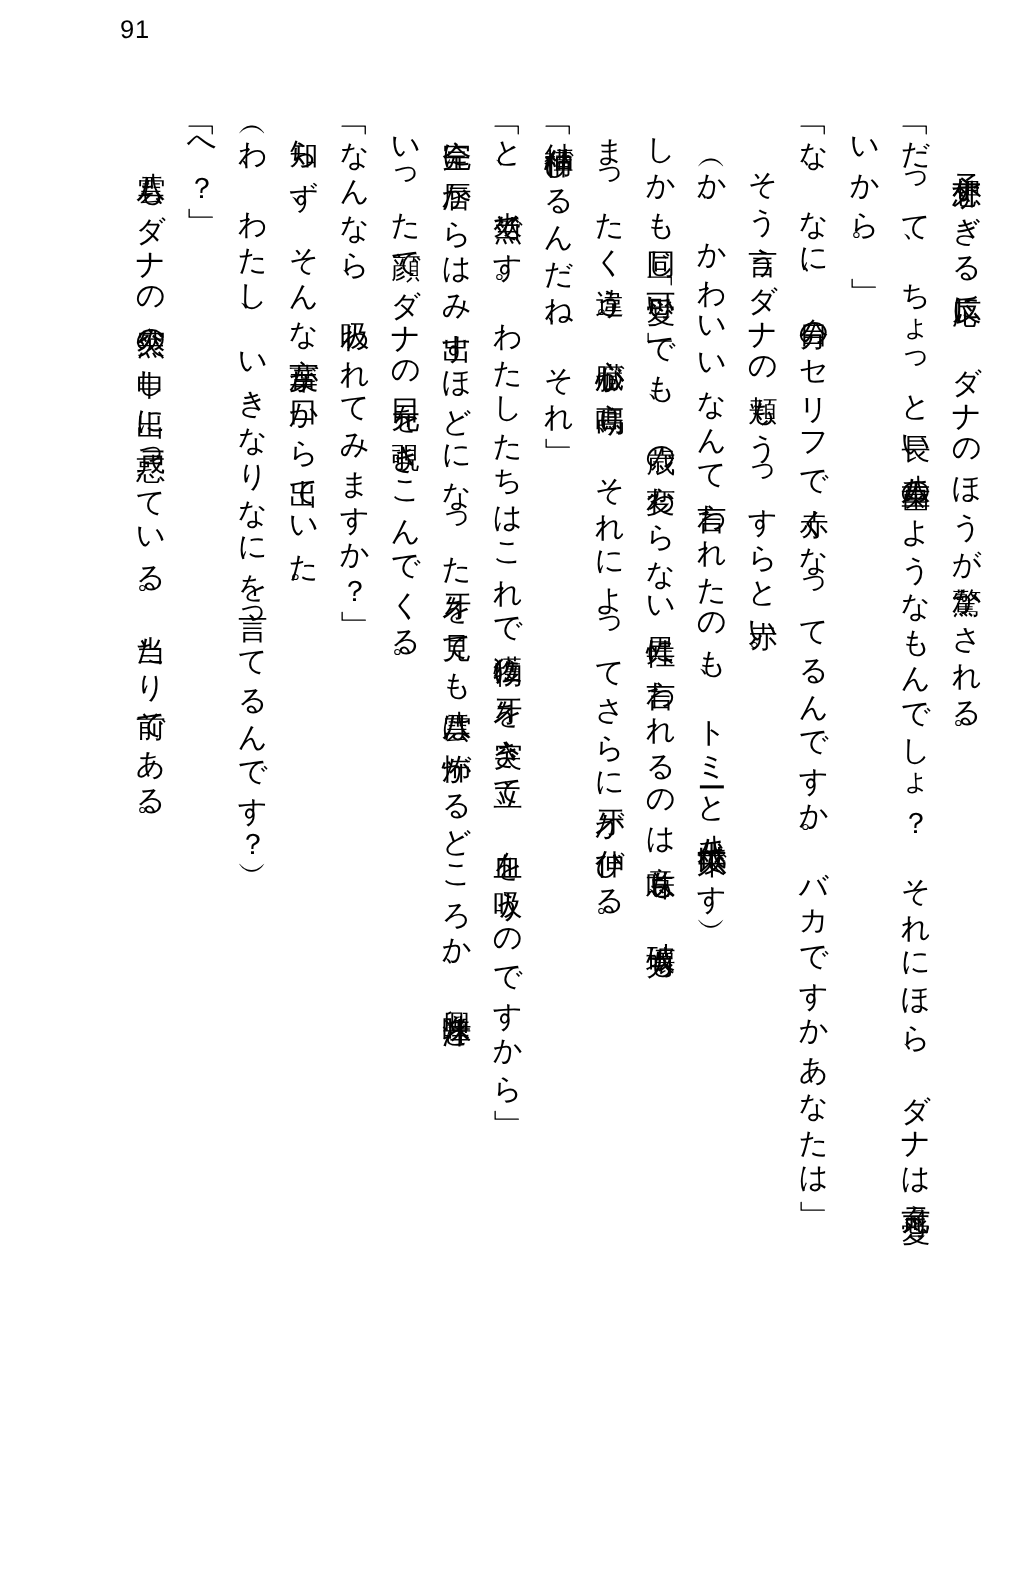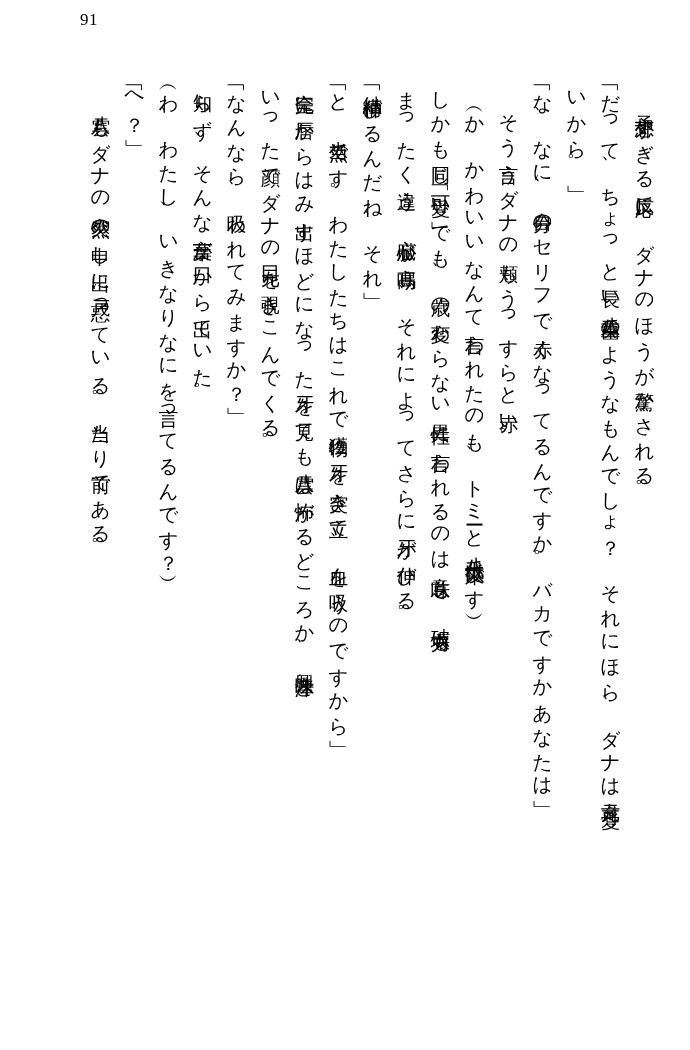--- a/index.html
+++ b/index.html
@@ -20,21 +20,21 @@
     width: 690px;
     height: 1050px;
     box-sizing: border-box;
     background: #fff;
   }
   .page-number {
     position: absolute;
     top: 10px;
     left: 80px;
     font-size: 17px;
-    font-family: Liberation Serif, serif;
+    font-family: Liberation Sans, sans-serif;
     letter-spacing: 0.5px;
   }
   .text-body {
     position: absolute;
     top: 78px;
     left: 36px;
     right: 36px;
     height: 930px;
     display: flex;
     flex-direction: row-reverse;

